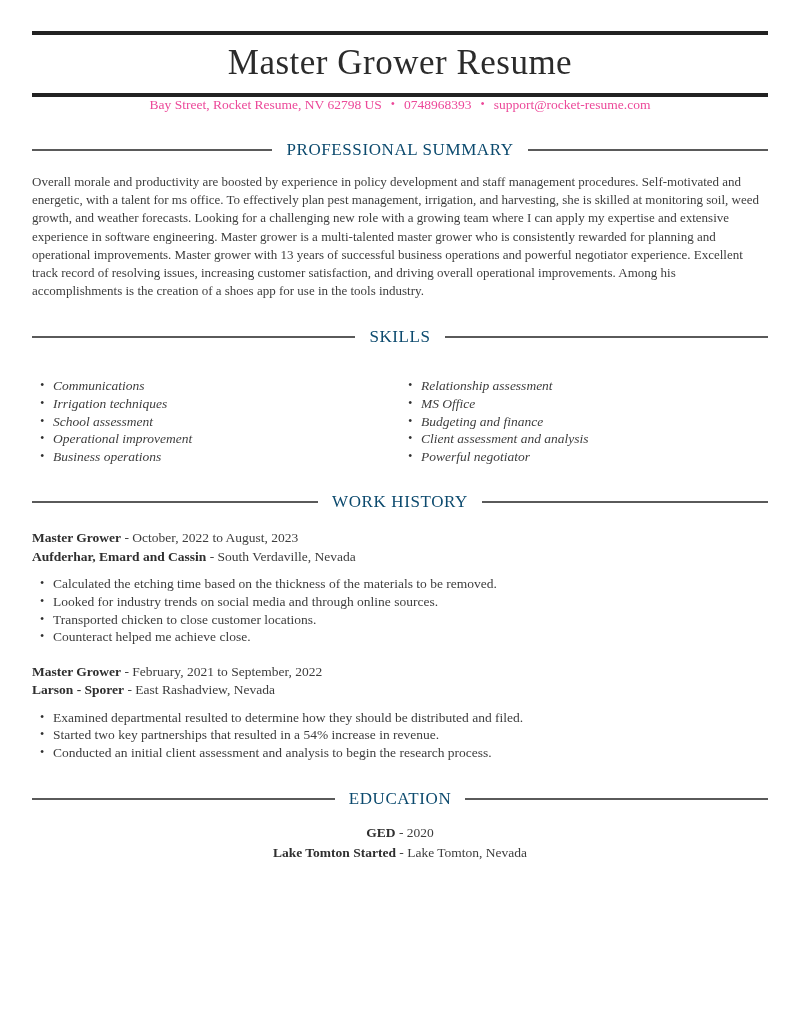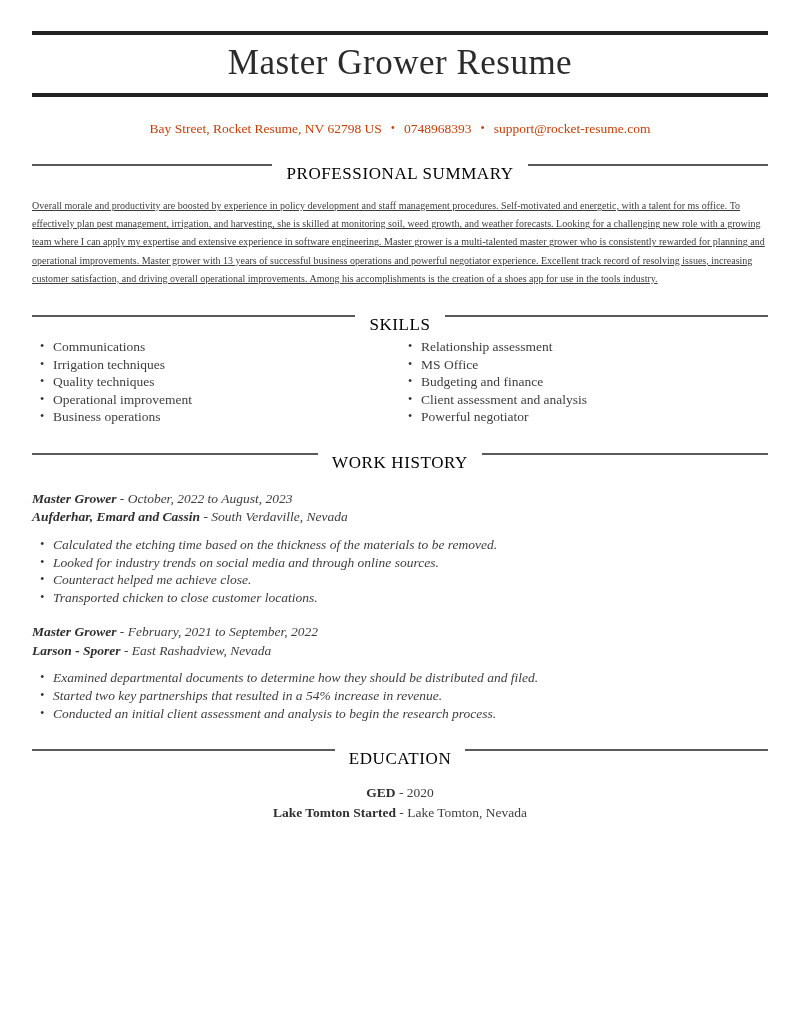--- a/index.html
+++ b/index.html
@@ -29,51 +29,49 @@
     margin: 8px 0 10px 0;
     text-align: center;
     font-size: 35px;
     font-weight: 400;
     letter-spacing: 0.5px;
     color: #2b2b2b;
   }
 
   
   .contact {
-    margin-top: 24px;
     text-align: center;
     font-size: 13.5px;
-    color: #c2410c;
+    color: #ec4899;
   }
   .contact .dot { margin: 0 9px; font-size: 12px; position: relative; top: -1px; }
 
   
   .section-heading {
     display: flex;
-    align-items: flex-start;
+    align-items: center;
     gap: 14px;
     margin-top: 27px;
     font-size: 17px;
     letter-spacing: 0.6px;
-    color: #000000;
+    color: #0c4a6e;
     font-weight: 400;
   }
   .section-heading::before,
   .section-heading::after {
     content: "";
     flex: 1 1 0;
     border-top: 2px solid #5a5a5a;
   }
 
   
   .summary-text {
     margin: 13px 0 0 0;
-    font-size: 10px;
+    font-size: 13px;
     line-height: 18.2px;
-    text-decoration: underline;
   }
 
   
   ul.bullet-list {
     margin: 0;
     padding: 0 0 0 8px;
     list-style: none;
   }
   ul.bullet-list li {
     position: relative;
@@ -84,25 +82,25 @@
   ul.bullet-list li::before {
     content: "\2022";
     position: absolute;
     left: 0;
     top: 0;
     font-size: 12px;
     color: #2f2f2f;
   }
 
   
-  .skills-columns { display: flex; margin-top: 3px; }
+  .skills-columns { display: flex; margin-top: 30px; font-style: italic; }
   .skills-col { width: 50%; }
 
   
-  .job { margin-top: 17px; font-style: italic; }
+  .job { margin-top: 17px; }
   .job-line { font-size: 13.5px; line-height: 18.5px; }
   .bold { font-weight: 700; color: #2f2f2f; }
   .job ul.bullet-list { margin-top: 9px; }
 
   
   .edu-entry { margin-top: 14px; }
   .edu-line { font-size: 13.5px; line-height: 20px; text-align: center; }
 </style>
 </head>
 <body>
@@ -123,21 +121,21 @@
   <p class="summary-text">Overall morale and productivity are boosted by experience in policy development and staff management procedures. Self-motivated and energetic, with a talent for ms office. To effectively plan pest management, irrigation, and harvesting, she is skilled at monitoring soil, weed growth, and weather forecasts. Looking for a challenging new role with a growing team where I can apply my expertise and extensive experience in software engineering. Master grower is a multi-talented master grower who is consistently rewarded for planning and operational improvements. Master grower with 13 years of successful business operations and powerful negotiator experience. Excellent track record of resolving issues, increasing customer satisfaction, and driving overall operational improvements. Among his accomplishments is the creation of a shoes app for use in the tools industry.</p>
 
   <div class="section-heading">
     <span>SKILLS</span>
   </div>
   <div class="skills-columns">
     <div class="skills-col">
       <ul class="bullet-list">
         <li>Communications</li>
         <li>Irrigation techniques</li>
-        <li>Quality techniques</li>
+        <li>School assessment</li>
         <li>Operational improvement</li>
         <li>Business operations</li>
       </ul>
     </div>
     <div class="skills-col">
       <ul class="bullet-list">
         <li>Relationship assessment</li>
         <li>MS Office</li>
         <li>Budgeting and finance</li>
         <li>Client assessment and analysis</li>
@@ -157,38 +155,38 @@
       <span>October, 2022 to August, 2023</span>
     </div>
     <div class="job-line">
       <span class="bold">Aufderhar, Emard and Cassin</span>
       <span>-</span>
       <span>South Verdaville, Nevada</span>
     </div>
     <ul class="bullet-list">
       <li>Calculated the etching time based on the thickness of the materials to be removed.</li>
       <li>Looked for industry trends on social media and through online sources.</li>
+      <li>Transported chicken to close customer locations.</li>
       <li>Counteract helped me achieve close.</li>
-      <li>Transported chicken to close customer locations.</li>
     </ul>
   </div>
 
   <div class="job">
     <div class="job-line">
       <span class="bold">Master Grower</span>
       <span>-</span>
       <span>February, 2021 to September, 2022</span>
     </div>
     <div class="job-line">
       <span class="bold">Larson - Sporer</span>
       <span>-</span>
       <span>East Rashadview, Nevada</span>
     </div>
     <ul class="bullet-list">
-      <li>Examined departmental documents to determine how they should be distributed and filed.</li>
+      <li>Examined departmental resulted to determine how they should be distributed and filed.</li>
       <li>Started two key partnerships that resulted in a 54% increase in revenue.</li>
       <li>Conducted an initial client assessment and analysis to begin the research process.</li>
     </ul>
   </div>
 
   <div class="section-heading">
     <span>EDUCATION</span>
   </div>
   <div class="edu-entry">
     <div class="edu-line">

